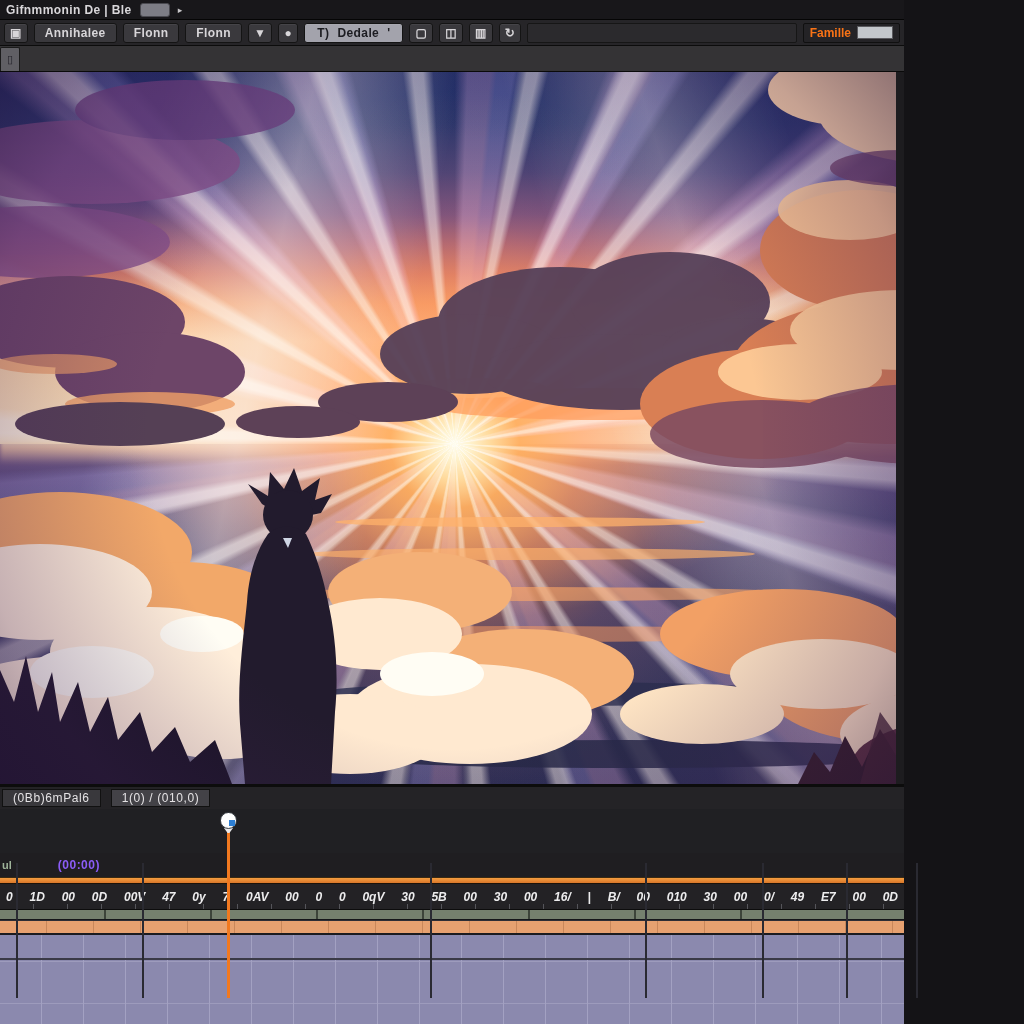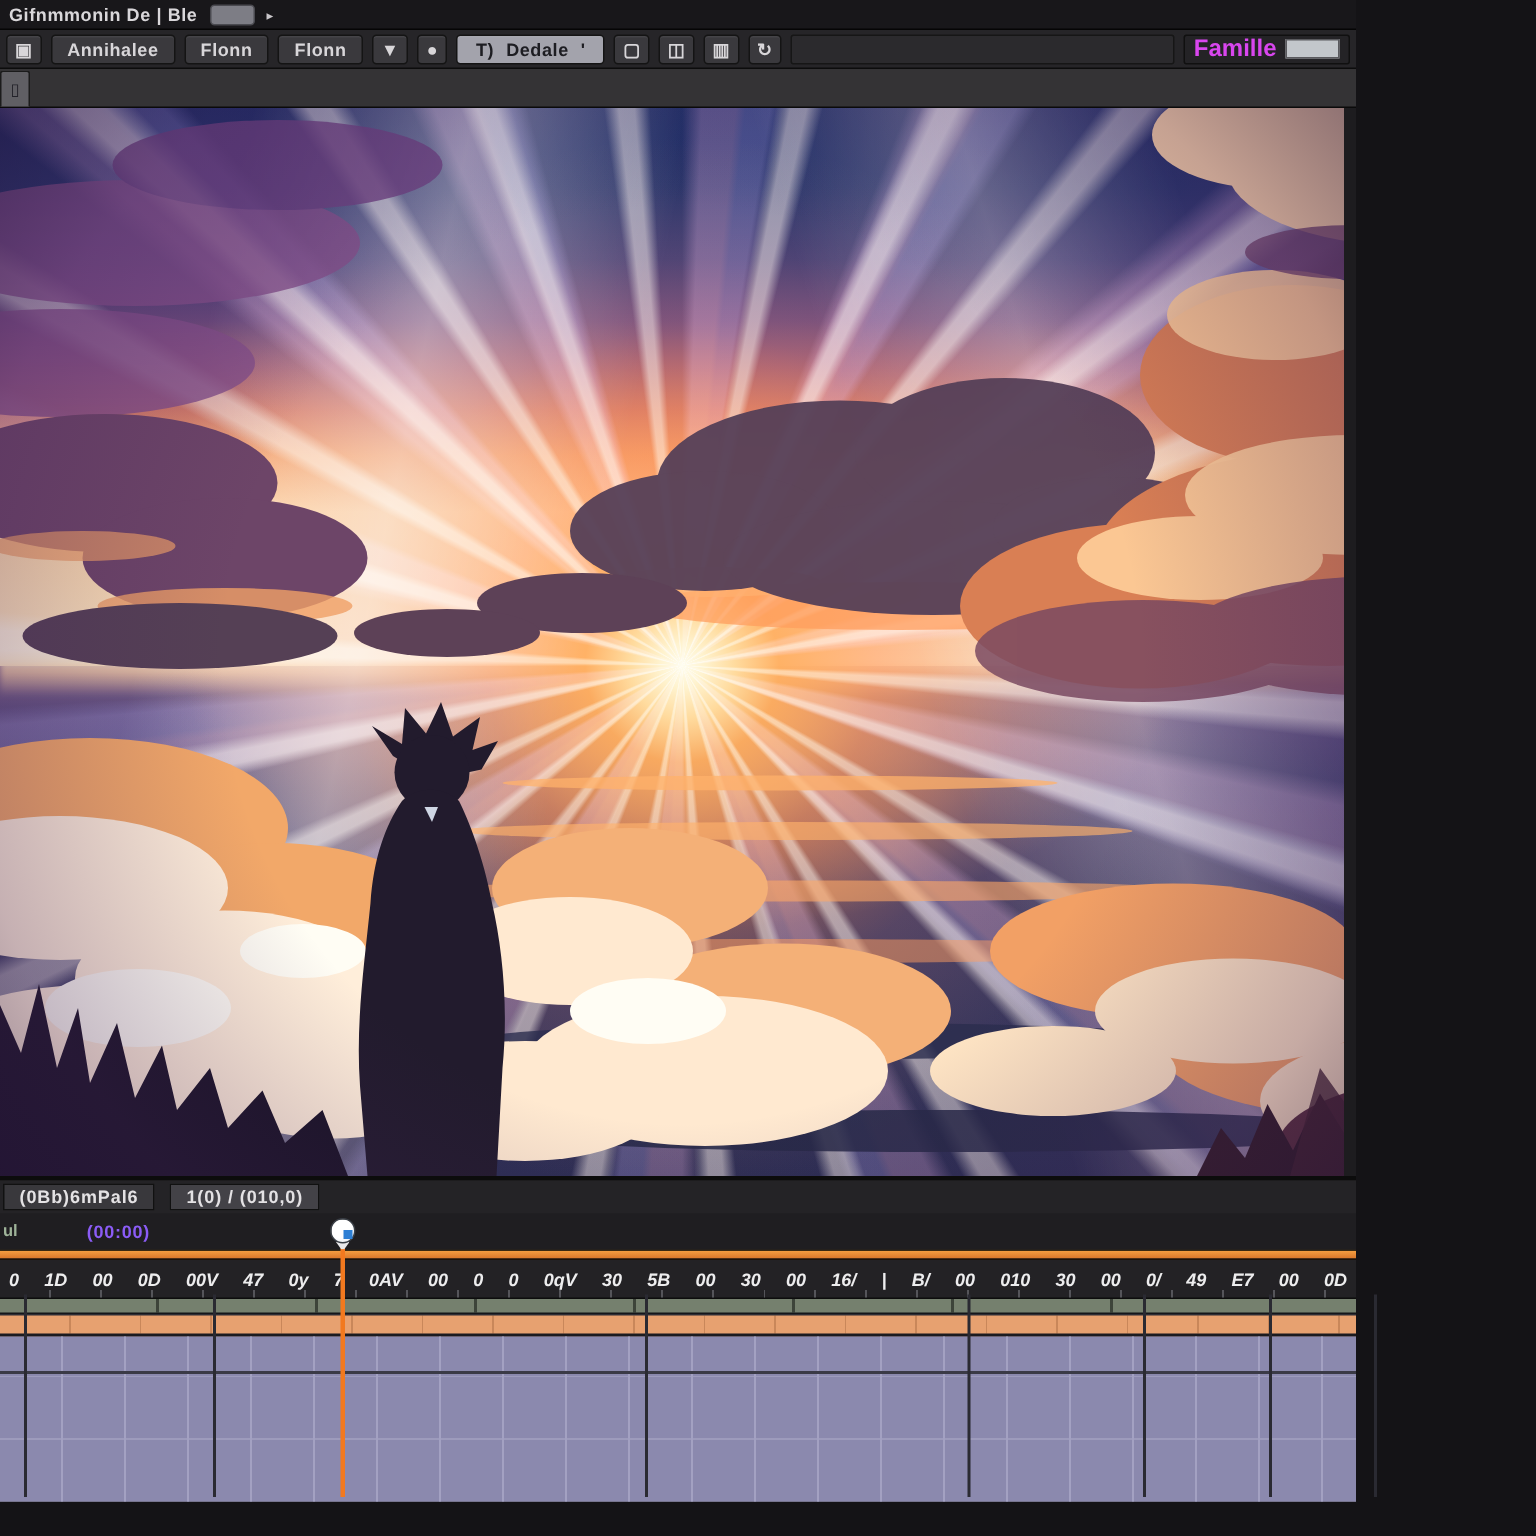--- a/index.html
+++ b/index.html
@@ -18,21 +18,21 @@
     gap:6px; padding:0 4px; border-bottom:1px solid #0c0c0c; }
   .tbtn { background:#3a393d; border:1px solid #141414; border-radius:3px;
     color:#d8d6d9; font-size:12px; font-weight:bold; letter-spacing:.4px;
     height:20px; line-height:18px; padding:0 10px; cursor:default;
     box-shadow:inset 0 1px 0 rgba(255,255,255,.06); }
   .tbtn.icon-btn { padding:0 5px; min-width:20px; text-align:center; }
   .tbtn.active { background:#a3a3ac; color:#1d1d22; display:flex; align-items:center; gap:8px; padding:0 12px; }
   .spacer-bar { flex:1; height:20px; background:#2b2a2d; border:1px solid #161616; border-radius:2px; }
   .right-panel { display:flex; align-items:center; gap:6px; background:#242326;
     border:1px solid #101010; border-radius:2px; height:20px; padding:0 6px; }
-  .right-panel .panel-label { color:#d946ef; font-size:16px; font-weight:bold; }
+  .right-panel .panel-label { color:#f97316; font-size:12px; font-weight:bold; }
   .panel-box { width:36px; height:13px; background:#c3c7cb; border:1px solid #5a5a5e; }
   .bar-with-icon { width:205px; height:20px; background:#2b2a2d; border:1px solid #161616;
     border-radius:2px; color:#b8b6ba; font-size:11px; padding:1px 6px; }
 
   .tabstrip { height:26px; background:#343335; display:flex; align-items:flex-end;
     border-bottom:1px solid #0a0a0a; }
   .mini-tab { width:20px; height:24px; background:#605f64; border:1px solid #1b1b1b;
     border-bottom:none; color:#23222a; font-size:11px; display:flex;
     align-items:center; justify-content:center; border-radius:2px 2px 0 0; }
 
@@ -64,23 +64,23 @@
       rgba(255,228,214,.32) 24%, rgba(255,255,255,0) 36%); mix-blend-mode:screen; }
   .vignette { background:radial-gradient(circle at 50.3% 52.2%,transparent 52%,
       rgba(66,34,88,.30) 82%, rgba(43,22,64,.55) 100%); }
   .right-strip { position:absolute; top:0; right:0; width:8px; bottom:0; background:#1d1c1f; }
   svg.scene-svg { position:absolute; inset:0; }
 
   
   .bottom { position:relative; height:214px; background:#202023; border-top:3px solid #0c0c0c; }
   .tabs-row { height:22px; background:#242326; display:flex; align-items:center; gap:10px; padding-left:2px; }
   .btab { background:#39383c; border:1px solid #111; color:#e4e2e4; font-size:12px;
-    font-weight:bold; letter-spacing:.6px; padding:1px 10px; }
+    font-weight:normal; letter-spacing:.6px; padding:1px 10px; }
   .btab.alt { background:#434247; }
-  .time-row { height:24px; background:#1f1e21; position:relative; display:flex; align-items:center; }
+  .time-row { height:24px; background:#1f1e21; position:relative; display:flex; align-items:center;margin-top:44px; }
   .frag { color:#9fb49a; font-size:11px; margin-left:2px; font-weight:bold; }
   .time-label { color:#8b5cf6; font-size:12px; font-weight:bold; margin-left:46px; letter-spacing:.5px; }
   .orange-bar { height:7px; background:linear-gradient(180deg,#f49d40,#d9772a);
     border-top:1px solid #3a2a12; border-bottom:1px solid #1c1208; }
   .ruler { height:26px; background:#232225; display:flex; justify-content:space-between;
     align-items:center; padding:0 6px; position:relative; border-bottom:1px solid #0d0d0d; }
   .ruler .tick { color:#ededee; font-size:12px; font-style:italic; font-weight:bold; }
   .ruler::after { content:""; position:absolute; left:0; right:0; bottom:0; height:5px;
     background:repeating-linear-gradient(90deg,transparent 0 33px,#55555a 33px 34px); }
   .track-green { height:10px; background:#75806e; border-bottom:1px solid #15161a;

